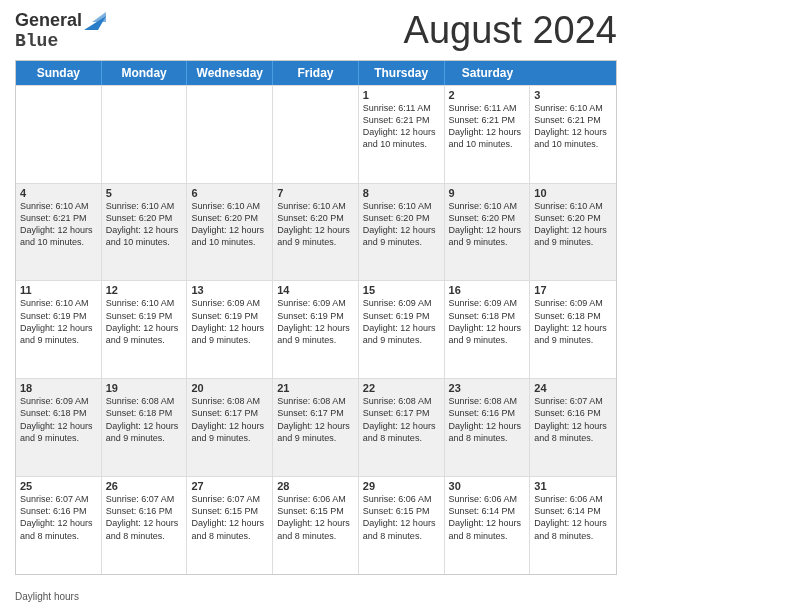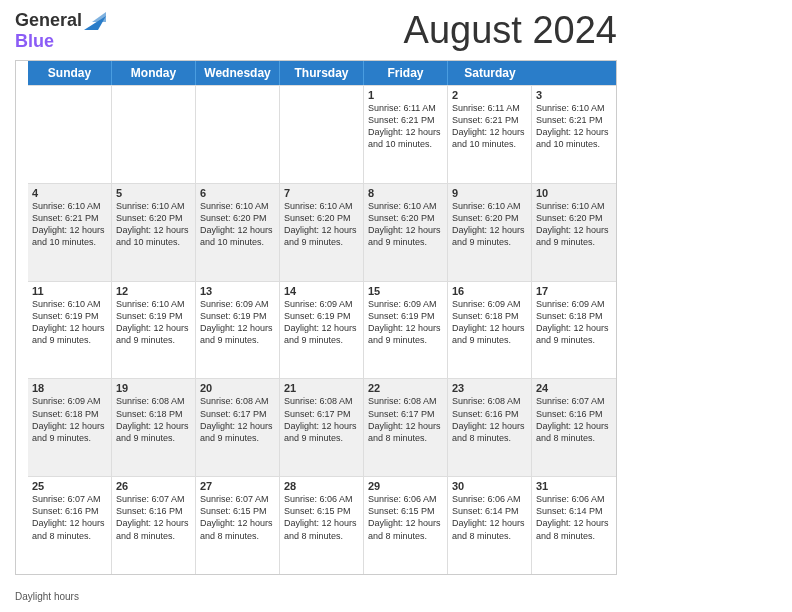--- a/index.html
+++ b/index.html
@@ -33,21 +33,22 @@
       align-items: center;
     }
     .logo-general {
       font-size: 18px;
       font-weight: bold;
       color: #333;
     }
     .logo-blue {
       font-size: 18px;
       font-weight: bold;
-      color: #8b5cf6;
+      color: #404040;
+      font-family: Liberation Mono, monospace;
     }
     .logo-icon {
       width: 22px;
       height: 18px;
       margin-left: 2px;
     }
     .title-block {
       text-align: right;
     }
     .month-title {
@@ -58,21 +59,20 @@
     }
     .location {
       font-size: 15px;
       color: #555;
     }
     .calendar {
       flex: 1;
       display: flex;
       flex-direction: column;
       border: 1px solid #ccc;
-      padding-left: 12px;
     }
     .cal-header {
       display: grid;
       grid-template-columns: repeat(7, 1fr);
       background: #2a7dc9;
     }
     .cal-header-cell {
       color: #fff;
       font-weight: bold;
       font-size: 12px;
@@ -144,22 +144,22 @@
     <div class="title-block">
       <div class="month-title">August 2024</div>
     </div>
   </div>
 
   <div class="calendar">
     <div class="cal-header" id="cal-header">
         <div class="cal-header-cell">Sunday</div>
         <div class="cal-header-cell">Monday</div>
         <div class="cal-header-cell">Wednesday</div>
+        <div class="cal-header-cell">Friday</div>
         <div class="cal-header-cell">Thursday</div>
-        <div class="cal-header-cell">Friday</div>
         <div class="cal-header-cell">Saturday</div>
       </div>
     <div class="cal-body" id="cal-body">
         <div class="cal-row">
           <div class="cal-cell"></div>
           <div class="cal-cell"></div>
           <div class="cal-cell"></div>
           <div class="cal-cell"></div>
           <div class="cal-cell">
             <span class="day-num">1</span>

